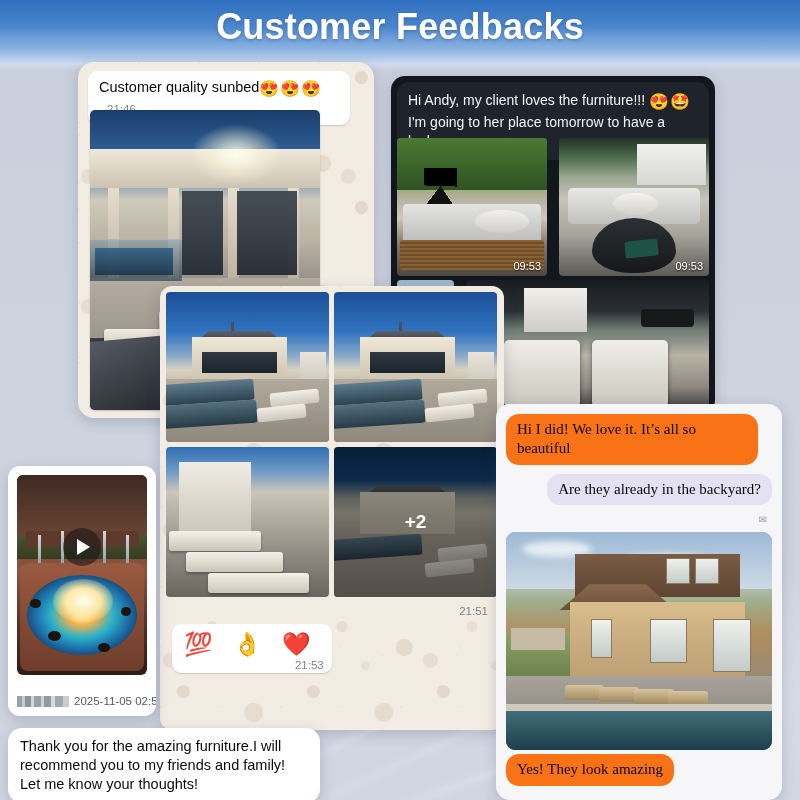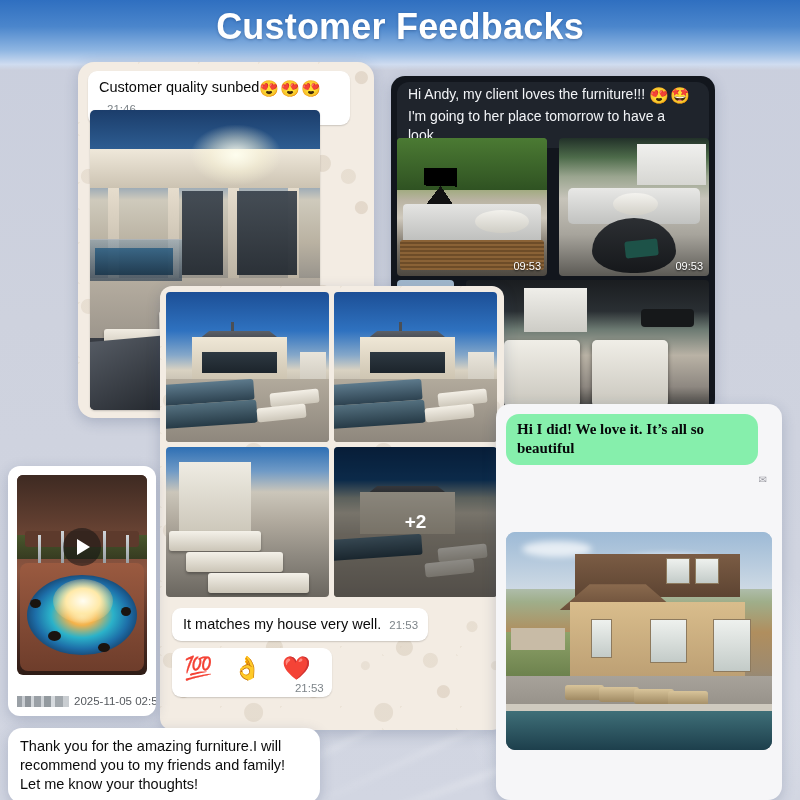--- a/index.html
+++ b/index.html
@@ -128,21 +128,21 @@
     box-shadow: 0 1px 3px rgba(0,0,0,.26);
     display: flex; align-items: center; justify-content: center;
   }
   .fwd-btn svg { width: 17px; height: 17px; }
 
   
   #card-dark { left: 391px; top: 76px; width: 324px; height: 338px; border-radius: 14px; background: #12161d; }
   #dark-bubble {
     position: absolute; left: 6px; top: 6px; width: 312px;
     background: #1f242c; color: #f2f4f7;
-    border-radius: 12px; padding: 3px 11px;
+    border-radius: 12px; padding: 9px 11px;
     font-size: 14px; line-height: 1.36;
     box-shadow: none;
   }
   .dk-grid { position: absolute; left: 6px; top: 62px; width: 312px; }
   .dk-row { display: flex; gap: 12px; }
   .dk-cell { position: relative; overflow: hidden; border-radius: 4px; }
   .dk-stamp {
     position: absolute; right: 6px; bottom: 4px;
     font-size: 11px; color: #fff; font-weight: 500;
     text-shadow: 0 1px 2px rgba(0,0,0,.9);
@@ -249,21 +249,21 @@
 
   
   #card-imsg { left: 496px; top: 404px; width: 286px; height: 396px; border-radius: 14px 14px 14px 14px; background: #f6f6f8; }
   .im-inner { position: absolute; inset: 0; padding: 10px 10px 0 10px; }
   .im-bubble {
     border-radius: 13px; padding: 6px 11px 7px 11px;
     font-family: "Liberation Serif", serif;
     font-size: 15px; line-height: 1.25; color: #07070a;
     display: inline-block; max-width: 252px;
   }
-  .im-bubble.in { background: #86efac; font-weight: bold; }
+  .im-bubble.in { background: #f97316; }
   .im-bubble.out { background: #e4e1f2; }
   .im-row { display: flex; margin-bottom: 9px; }
   .im-row.right { justify-content: flex-end; }
   .im-readmark { text-align: right; font-size: 10px; color: #9a9aa2; letter-spacing: 1px; padding-right: 4px; }
   .im-photo { position: absolute; left: 10px; top: 128px; width: 266px; height: 218px; border-radius: 9px; overflow: hidden; }
   .img-pool-house { position:absolute; inset:0; background: linear-gradient(180deg,#a8c0d6 0%, #c9d6e2 16%, #9fae8a 32%, #b08e5e 46%, #9c8a70 64%, #6f8492 82%, #2d4a5a 100%); }
   .ph-sky { position:absolute; left:0; right:0; top:0; height:26%; background: linear-gradient(180deg,#9dbad6,#cdd9e4); }
   .ph-cloud { position:absolute; border-radius:50%; background: rgba(255,255,255,.7); filter: blur(3px); }
   .ph-roof { position:absolute; left:26%; top:10%; width:62%; height:20%; background: linear-gradient(180deg,#7b5c44,#5d4432); }
   .ph-roof2 { position:absolute; left:20%; top:24%; width:44%; height:12%; background: linear-gradient(180deg,#8a6a4e,#6a4e39); clip-path: polygon(0 100%, 26% 0, 74% 0, 100% 100%); }
@@ -434,26 +434,24 @@
           <div class="vb-house"></div>
           <div class="vb-deck"></div>
           <div class="vb-cov"></div>
           <div class="vb-bed1"></div>
           <div class="vb-bed2"></div>
         </div>
         <div class="plus-overlay">+2</div>
       </div>
     </div>
 
-
-    <div class="bubble-row">
-      <div id="grid-msg-bubble" class="bubble in">
-        <span>It matches my house very well.</span><span class="stamp">21:53</span>
-      </div>
-    </div>
+    <div class="grid-foot">
+      <span class="stamp">21:51</span>
+    </div>
+
 
     <div class="bubble-row">
       <div id="grid-emoji-bubble" class="bubble in">
         <span class="emoji-big">💯 👌 ❤️</span>
         <span class="emoji-stamp">21:53</span>
       </div>
     </div>
   </div>
 </div>
 
@@ -489,20 +487,23 @@
   <span>Thank you for the amazing furniture.I will recommend you to my friends and family! Let me know your thoughts!</span>
 </div>
 
 <div id="card-imsg" class="card">
   <div class="im-inner">
 
     <div class="im-row">
       <div class="im-bubble in">Hi I did! We love it. It’s all so beautiful</div>
     </div>
 
+    <div class="im-row right">
+      <div class="im-bubble out">Are they already in the backyard?</div>
+    </div>
 
     <div class="im-readmark">✉︎</div>
 
     <div class="im-photo">
       <div class="img-pool-house">
         <div class="ph-sky"></div>
         <div class="ph-cloud" style="left:6%;  top:4%;  width:70px; height:16px"></div>
         <div class="ph-cloud" style="left:44%; top:10%; width:90px; height:14px"></div>
         <div class="ph-lawn"></div>
         <div class="ph-nbr"></div>
@@ -517,14 +518,17 @@
         <div class="ph-deck"></div>
         <div class="ph-lounger" style="left:22%; top:70%"></div>
         <div class="ph-lounger" style="left:35%; top:71%"></div>
         <div class="ph-lounger" style="left:48%; top:72%"></div>
         <div class="ph-lounger" style="left:61%; top:73%"></div>
         <div class="ph-coping"></div>
         <div class="ph-pool"></div>
       </div>
     </div>
 
+    <div id="imsg-last-row">
+      <div class="im-bubble in">Yes! They look amazing</div>
+    </div>
   </div>
 </div>
 
 </body></html>

